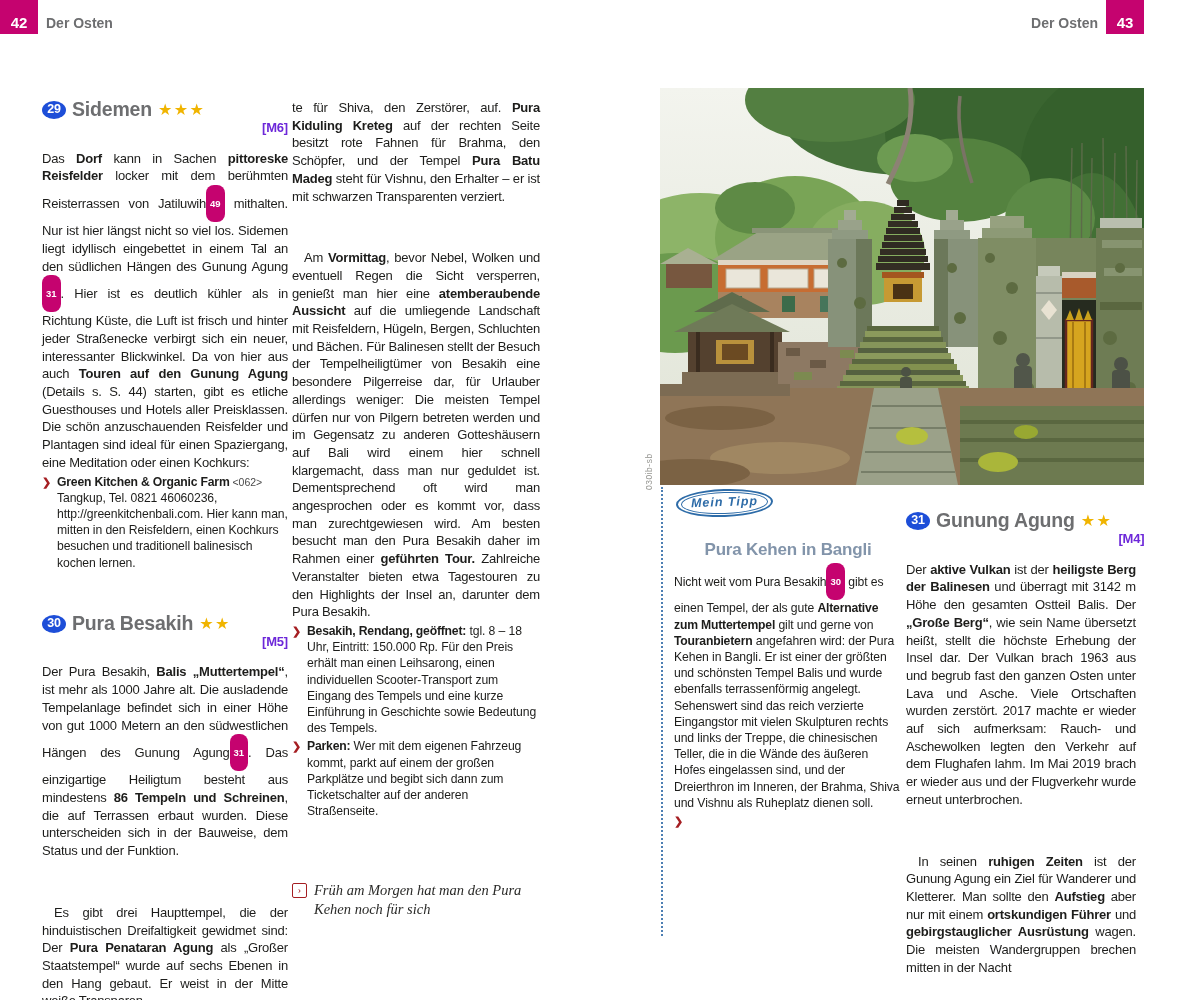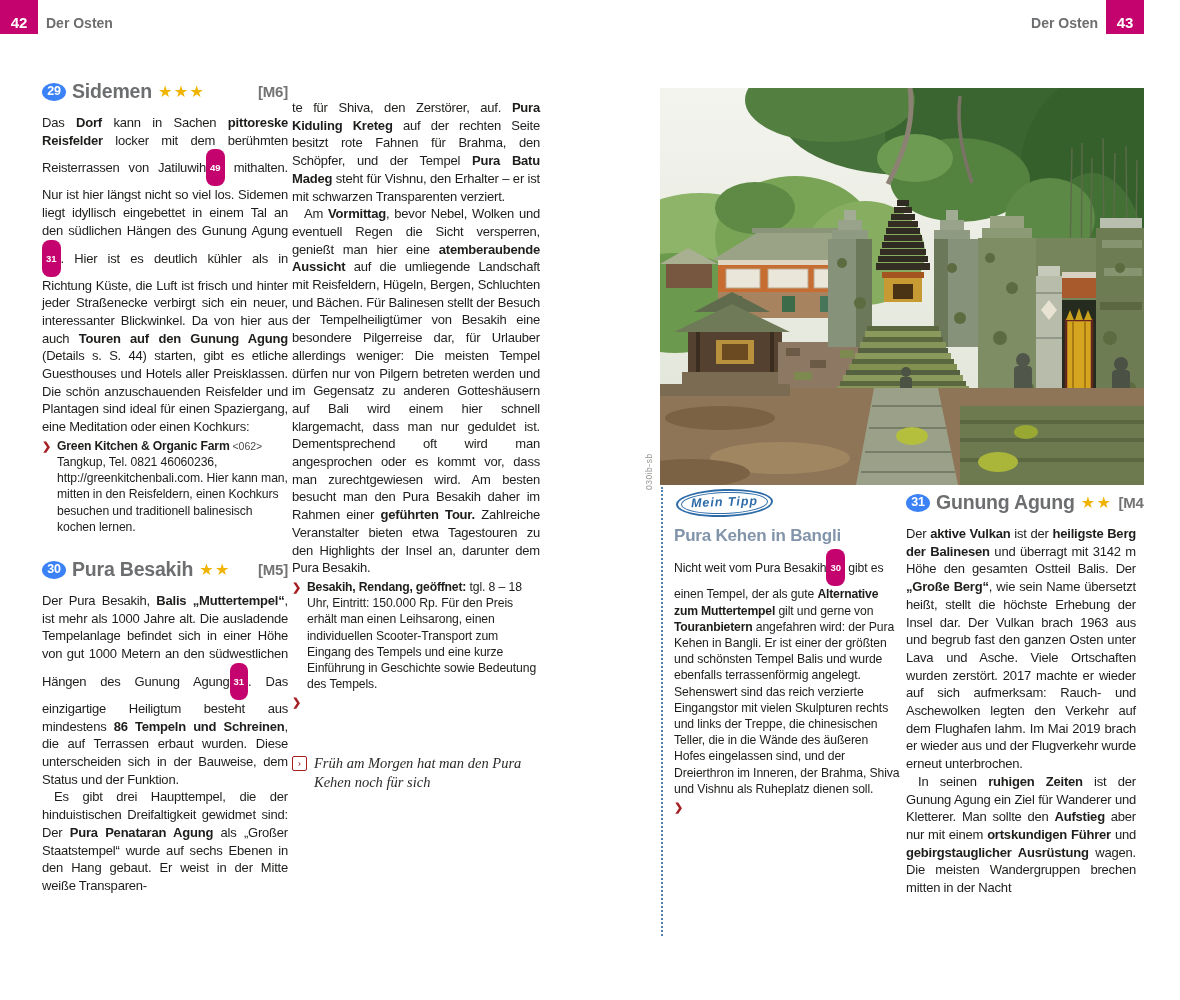--- a/index.html
+++ b/index.html
@@ -18,30 +18,30 @@
 
   
   .col{position:absolute;text-align:justify;font-size:13px;line-height:17.7px;letter-spacing:-0.2px;}
   #col1{left:42px;top:83px;width:246px;height:900px;}
   #col2{left:292px;top:99px;width:248px;height:900px;}
   #rcol{left:906px;top:494px;width:230px;height:490px;}
   #tipcol{left:674px;top:487px;width:228px;height:500px;text-align:left;}
   #tipcol .para{font-size:12.2px;line-height:16.2px;text-align:left;letter-spacing:-0.1px;}
 
   .sec-head{display:flex;align-items:center;gap:6px;margin:0 0 13px 0;}
-  .badge-num{background:#3b82f6;color:#fff;width:24px;height:18px;border-radius:50%;
+  .badge-num{background:#1d4ed8;color:#fff;width:24px;height:18px;border-radius:50%;
        display:inline-flex;align-items:center;justify-content:center;
        font-size:12.5px;font-weight:bold;flex:none;}
   .sec-title{font-size:19.5px;font-weight:bold;color:#6d6e70;white-space:nowrap;}
   .stars{color:#f0b400;font-size:16px;letter-spacing:1.5px;}
-  .map-ref{margin-left:auto;font-weight:bold;font-size:15px;color:#737373;}
+  .map-ref{margin-left:auto;font-weight:bold;font-size:13px;color:#6d28d9;margin-top:36px;}
   .sp-before{margin-top:26px;}
 
   p.para{margin:0;}
-  p.para.ind{text-indent:12px;}
+  p.para.ind{text-indent:12px;margin-top:44px;}
   .inline-badge{display:inline-block;background:#c5036f;color:#fff;border-radius:8px;
        font-size:9.5px;font-weight:bold;height:13px;line-height:13px;padding:12px 4px;
        vertical-align:1px;letter-spacing:0;}
   .tag{font-size:10.5px;color:#4a4a4a;letter-spacing:0;margin-top:36px;}
 
   .bullet{position:relative;padding-left:15px;font-size:12.2px;line-height:16.2px;
        text-align:left;letter-spacing:-0.1px;margin-top:2px;overflow-wrap:anywhere;}
   .bullet .arrow{position:absolute;left:0;top:0;color:#a51e22;font-size:11px;font-weight:bold;}
 
   .caption{margin-top:62px;display:flex;gap:7px;align-items:flex-start;text-align:left;
@@ -50,21 +50,21 @@
   .caption .cap-icon{flex:none;font-style:normal;width:13px;height:13px;border:1.5px solid #a51e22;
        border-radius:2px;color:#a51e22;font-size:10px;line-height:12px;text-align:center;margin-top:2px;}
 
   
   .tip-dotted{position:absolute;left:661px;top:487px;height:449px;border-left:2.5px dotted #4d7fb3;}
   .tip-badge{display:inline-block;border:2px solid #2e6ca8;border-radius:50%;
        padding:1px 3px;transform:rotate(-2deg);margin:2px 0 6px 2px;}
   .tip-badge .inner{display:inline-block;border:1.2px solid #2e6ca8;border-radius:50%;
        padding:1px 9px;color:#2e6ca8;font-weight:bold;font-style:italic;font-size:12.5px;
        letter-spacing:1px;white-space:nowrap;}
-  .tip-heading{font-size:17px;font-weight:bold;color:#8294aa;margin:4px 0 5px 0;letter-spacing:-0.2px;}
+  .tip-heading{font-size:17px;font-weight:bold;color:#8294aa;margin:18px 0 5px 0;letter-spacing:-0.2px;text-align:center;}
 
   
   .photo{position:absolute;left:660px;top:88px;width:486px;height:397px;}
   .photo-credit{position:absolute;left:644px;top:418px;height:72px;
        writing-mode:vertical-rl;transform:rotate(180deg);
        font-size:8.5px;color:#969692;letter-spacing:0.5px;}
   b{letter-spacing:-0.2px;}
 </style>
 </head>
 <body>
@@ -95,21 +95,21 @@
         <span class="stars">★★</span>
         <span class="map-ref">[M5]</span>
       </div>
       <p class="para"><span>Der Pura Besakih, </span><b>Balis „Muttertempel“</b><span>, ist mehr als 1000 Jahre alt. Die ausladende Tempelanlage befindet sich in einer Höhe von gut 1000 Metern an den südwestlichen Hängen des Gunung Agung</span><span class="inline-badge">31</span><span>. Das einzigartige Heiligtum besteht aus mindestens </span><b>86 Tempeln und Schreinen</b><span>, die auf Terrassen erbaut wurden. Diese unterscheiden sich in der Bauweise, dem Status und der Funktion.</span></p>
       <p class="para ind"><span>Es gibt drei Haupttempel, die der hinduistischen Dreifaltigkeit gewidmet sind: Der </span><b>Pura Penataran Agung</b><span> als „Großer Staatstempel“ wurde auf sechs Ebenen in den Hang gebaut. Er weist in der Mitte weiße Transparen-</span></p>
     </div>
   <div class="col" id="col2">
       <p class="para"><span>te für Shiva, den Zerstörer, auf. </span><b>Pura Kiduling Kreteg</b><span> auf der rechten Seite besitzt rote Fahnen für Brahma, den Schöpfer, und der Tempel </span><b>Pura Batu Madeg</b><span> steht für Vishnu, den Erhalter – er ist mit schwarzen Transparenten verziert.</span></p>
       <p class="para ind"><span>Am </span><b>Vormittag</b><span>, bevor Nebel, Wolken und eventuell Regen die Sicht versperren, genießt man hier eine </span><b>atemberaubende Aussicht</b><span> auf die umliegende Landschaft mit Reisfeldern, Hügeln, Bergen, Schluchten und Bächen. Für Balinesen stellt der Besuch der Tempelheiligtümer von Besakih eine besondere Pilgerreise dar, für Urlauber allerdings weniger: Die meisten Tempel dürfen nur von Pilgern betreten werden und im Gegensatz zu anderen Gotteshäusern auf Bali wird einem hier schnell klargemacht, dass man nur geduldet ist. Dementsprechend oft wird man angesprochen oder es kommt vor, dass man zurechtgewiesen wird. Am besten besucht man den Pura Besakih daher im Rahmen einer </span><b>geführten Tour.</b><span> Zahlreiche Veranstalter bieten etwa Tagestouren zu den Highlights der Insel an, darunter dem Pura Besakih.</span></p>
       <div class="bullet"><span class="arrow">❯</span><span><b>Besakih, Rendang, geöffnet:</b><span> tgl. 8 – 18 Uhr, Eintritt: 150.000 Rp. Für den Preis erhält man einen Leihsarong, einen individuellen Scooter-Transport zum Eingang des Tempels und eine kurze Einführung in Geschichte sowie Bedeutung des Tempels.</span></span></div>
-      <div class="bullet"><span class="arrow">❯</span></div>
+      <div class="bullet"><span class="arrow">❯</span><span><b>Parken:</b><span> Wer mit dem eigenen Fahrzeug kommt, parkt auf einem der großen Parkplätze und begibt sich dann zum Ticketschalter auf der anderen Straßenseite.</span></span></div>
       <div class="caption">
         <span class="cap-icon">›</span>
         <span>Früh am Morgen hat man den Pura Kehen noch für sich</span>
       </div>
     </div>
 
   <svg class="photo" viewBox="0 0 486 397" preserveAspectRatio="none">
     <defs>
       <linearGradient id="sky" x1="0" y1="0" x2="0" y2="1">
         <stop offset="0" stop-color="#f3f4ee"></stop>

